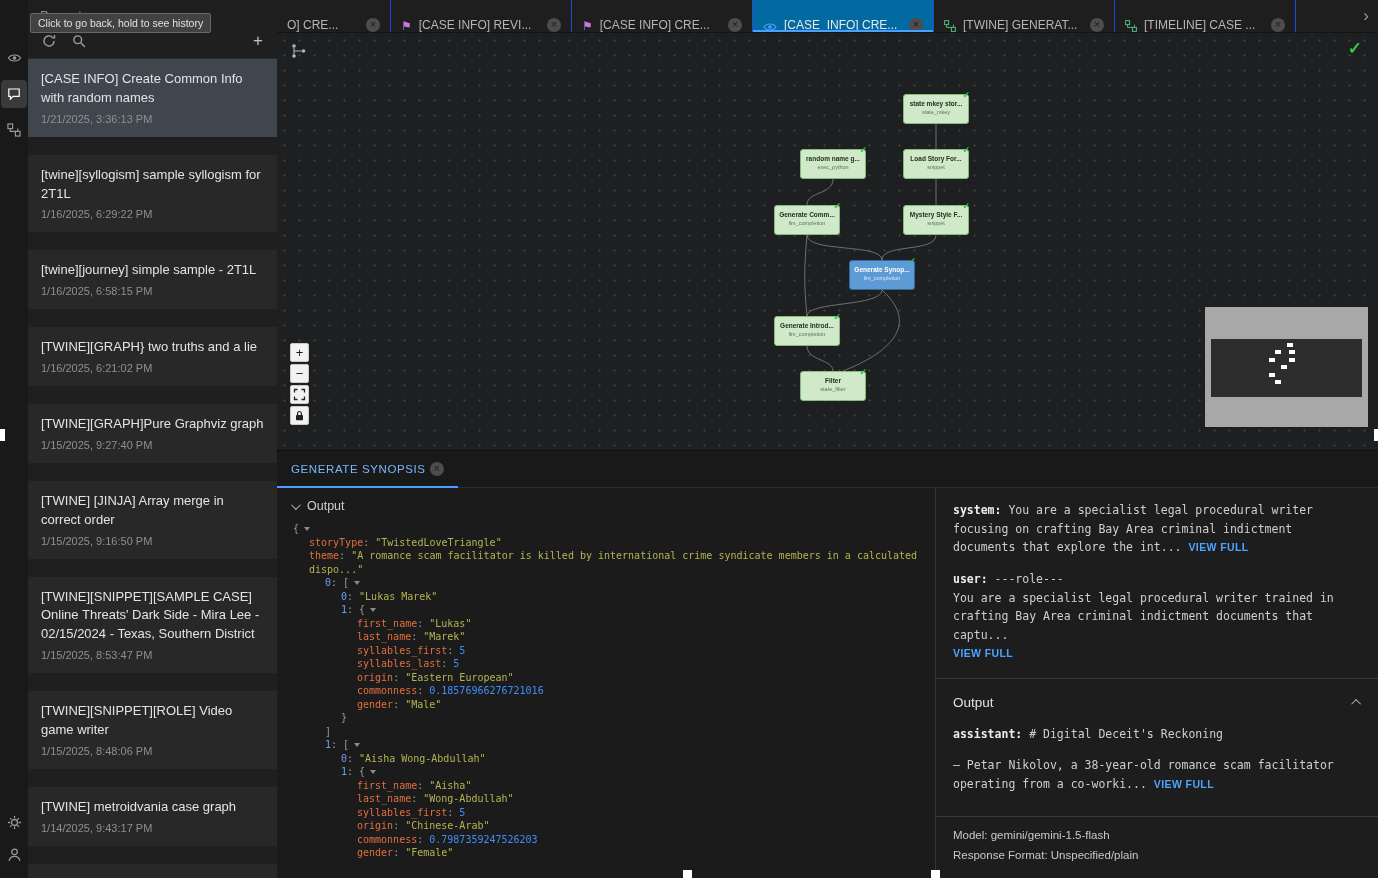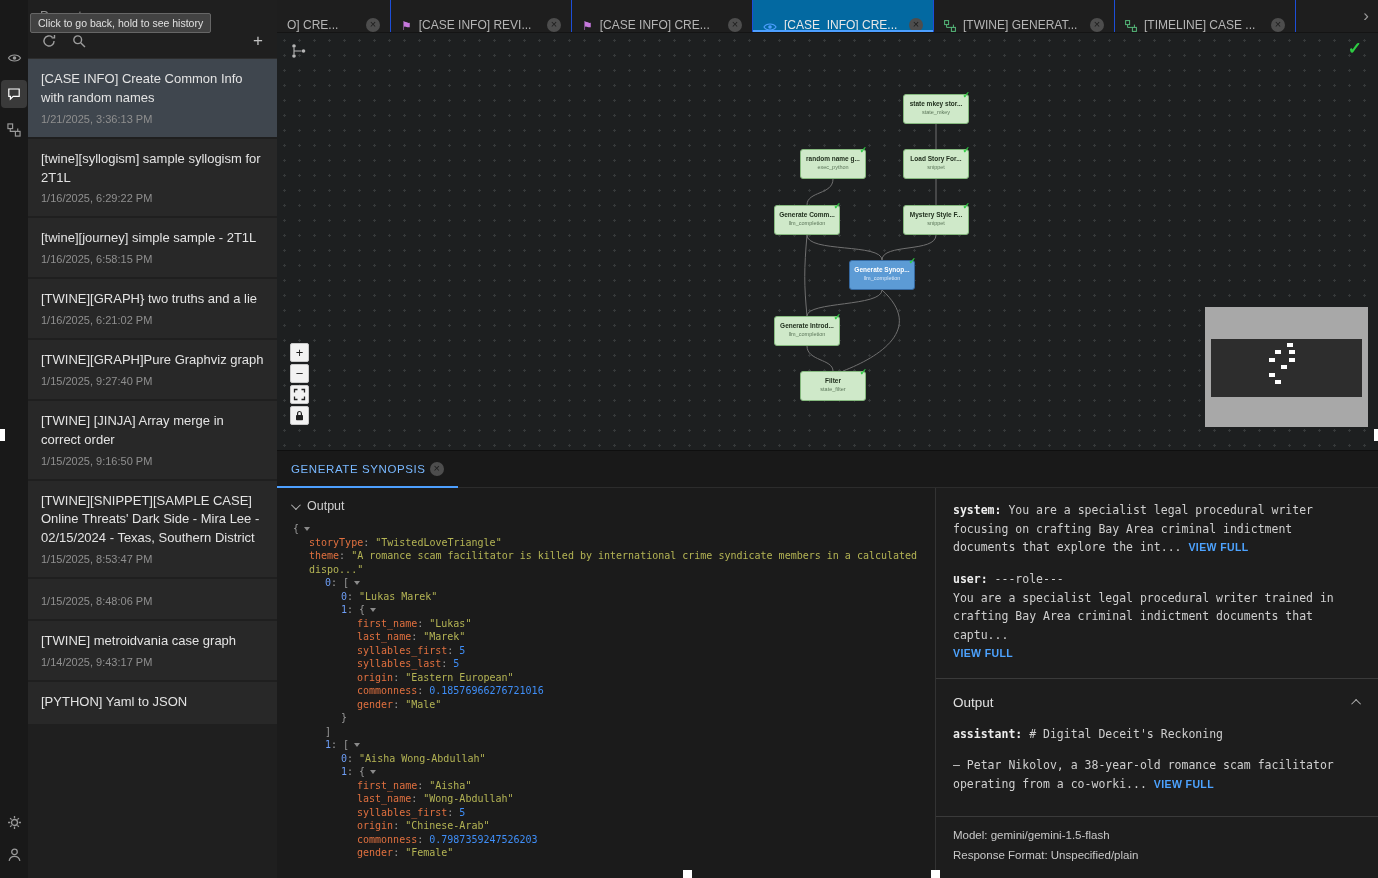--- a/index.html
+++ b/index.html
@@ -18,21 +18,21 @@
   .rail-btn { width:26px; height:28px; background:transparent; border:none; color:#9a9a9a; display:flex; align-items:center; justify-content:center; cursor:pointer; border-radius:4px; }
   .rail-btn.active { background:#3a3a3a; color:#ffffff; }
 
   
   .sidebar { position:absolute; left:28px; top:0; width:249px; height:878px; background:#1f1f1f; overflow:hidden; z-index:4; }
   .sb-title { padding:8px 12px 2px; font-size:13px; color:#8f8f8f; }
   .sb-toolbar { display:flex; align-items:center; gap:16px; padding:7px 14px 9px; border-bottom:1px solid #2d2d2d; }
   .tb-btn { background:transparent; border:none; color:#9d9d9d; cursor:pointer; display:flex; align-items:center; padding:0; }
   .tb-plus { margin-left:auto; font-size:17px; color:#c2c2c2; line-height:1; font-weight:400; }
   .sb-list { overflow:hidden; height:100%; }
-  .sb-item { background:#282828; margin-bottom:2px; padding:11px 13px 12px; cursor:pointer; }
+  .sb-item { background:#282828; margin-bottom:18px; padding:11px 13px 12px; cursor:pointer; }
   .sb-item.selected { background:#3f464e; }
   .sbi-title { font-size:13px; color:#e3e3e3; line-height:1.45; }
   .sbi-time { font-size:11px; color:#8f8f8f; margin-top:5px; }
 
   
   .tooltip { position:absolute; left:30px; top:13px; z-index:50; background:#424242; border:1px solid #666;
              color:#e0e0e0; font-size:10.5px; padding:3px 7px; border-radius:2px; white-space:nowrap; }
 
   
   .main { position:absolute; left:277px; top:0; right:0; bottom:0; }
@@ -186,20 +186,21 @@
         </div>
         <div class="sb-item">
           <div class="sbi-title">[TWINE] [JINJA] Array merge in correct order</div>
           <div class="sbi-time">1/15/2025, 9:16:50 PM</div>
         </div>
         <div class="sb-item">
           <div class="sbi-title">[TWINE][SNIPPET][SAMPLE CASE] Online Threats' Dark Side - Mira Lee - 02/15/2024 - Texas, Southern District</div>
           <div class="sbi-time">1/15/2025, 8:53:47 PM</div>
         </div>
         <div class="sb-item">
+          <div class="sbi-title">[TWINE][SNIPPET][ROLE] Video game writer</div>
           <div class="sbi-time">1/15/2025, 8:48:06 PM</div>
         </div>
         <div class="sb-item">
           <div class="sbi-title">[TWINE] metroidvania case graph</div>
           <div class="sbi-time">1/14/2025, 9:43:17 PM</div>
         </div>
         <div class="sb-item">
           <div class="sbi-title">[PYTHON] Yaml to JSON</div>
         </div>
       </div>

